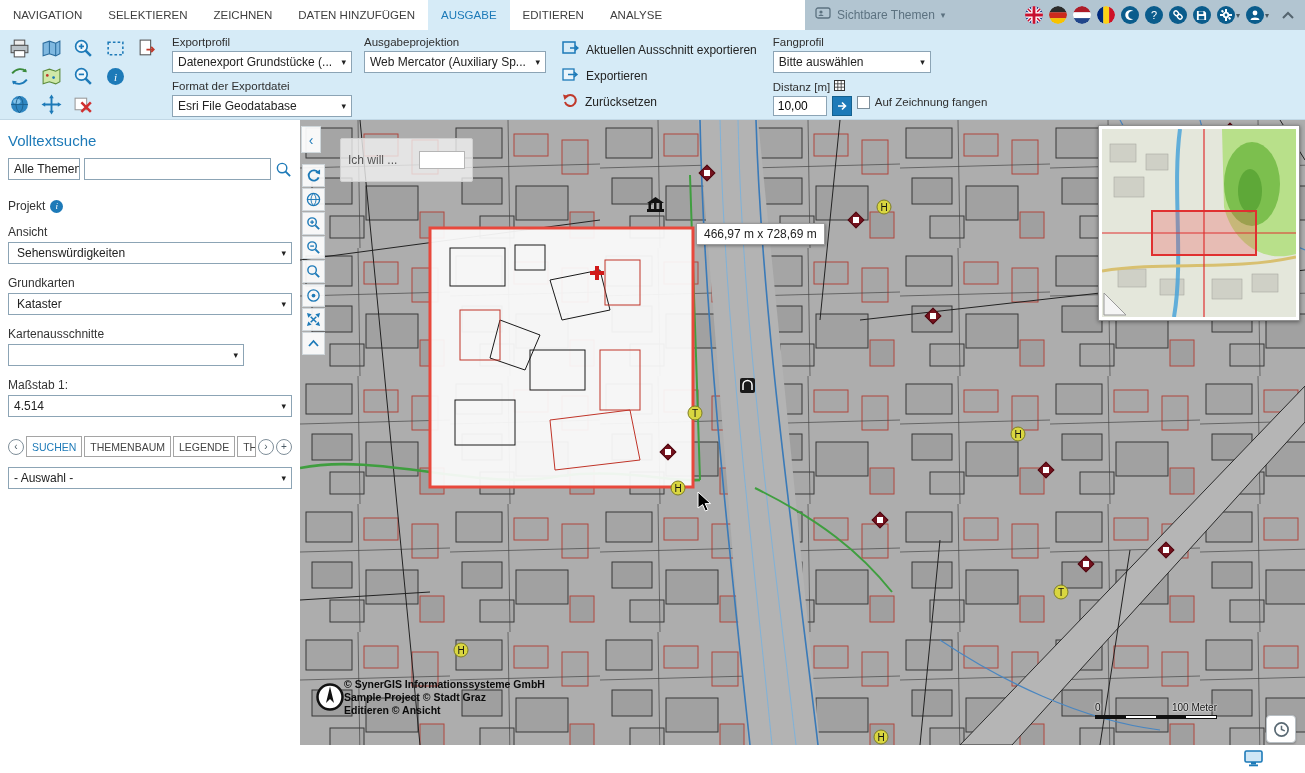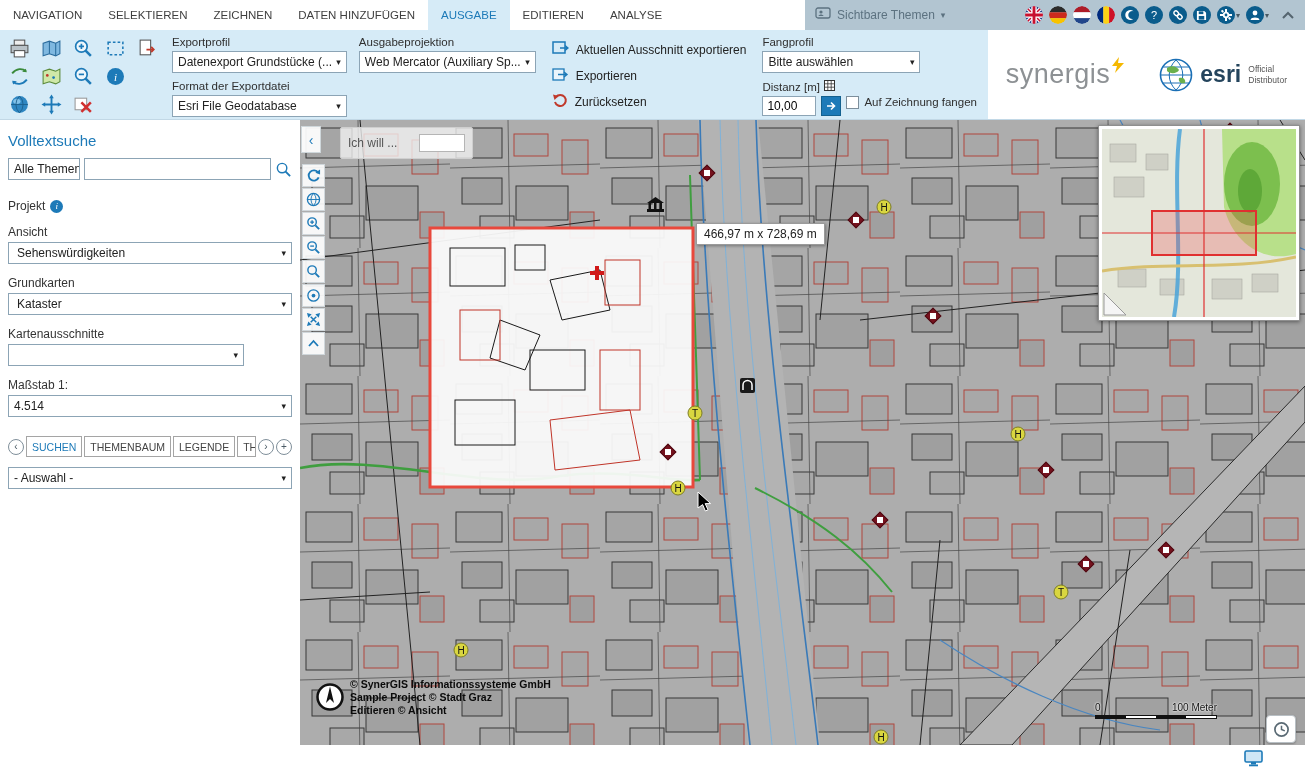--- a/index.html
+++ b/index.html
@@ -69,33 +69,33 @@
 
 
 .map{position:relative;flex:1;background:#ababab;overflow:hidden}
 .map-base{position:absolute;left:0;top:0}
 .markers-layer{position:absolute;inset:0;pointer-events:none}
 .marker{position:absolute;display:flex;align-items:center;justify-content:center;pointer-events:auto;cursor:pointer}
 .marker.poi{width:15px;height:15px;border-radius:50%;background:#d9d640;border:1px solid #7d7d25;font-size:10px;color:#111;transform:translate(-50%,-50%)}
 .marker.monument{width:12px;height:12px;background:#76121e;border:1px solid #4d0a12;transform:translate(-50%,-50%) rotate(45deg)}
 .marker.monument::after{content:"";width:6px;height:6px;background:#fff;transform:rotate(-45deg)}
 .collapse-btn{position:absolute;left:1px;top:6px;width:20px;height:27px;background:rgba(255,255,255,.92);border:1px solid #cfd7db;color:#1d7ab8;font-size:14px;display:flex;align-items:center;justify-content:center;cursor:pointer}
-.ichwill{position:absolute;left:40px;top:7px;height:32px;background:rgba(243,243,243,.78);border:1px solid #cfcfcf;display:flex;align-items:center;gap:22px;padding:0 7px;border-radius:2px}
+.ichwill{position:absolute;left:40px;top:18px;height:44px;background:rgba(243,243,243,.78);border:1px solid #cfcfcf;display:flex;align-items:center;gap:22px;padding:0 7px;border-radius:2px}
 .ichwill-label{color:#555;font-size:12px}
 .ichwill-input{width:46px;height:18px;border:1px solid #b5b5b5;background:#fff;font-family:"Liberation Sans",sans-serif}
 .map-tools{position:absolute;left:2px;top:44px;display:flex;flex-direction:column;gap:1px}
 .mt-btn{width:23px;height:23px;background:rgba(255,255,255,.9);border:1px solid #d0d7db;display:flex;align-items:center;justify-content:center;cursor:pointer}
 .measure-tip{position:absolute;left:396px;top:103px;background:#fff;border:1px solid #9a9a9a;padding:3px 7px;font-size:12px;color:#222;box-shadow:1px 1px 3px rgba(0,0,0,.35);white-space:nowrap}
 .overview{position:absolute;right:5px;top:5px;width:202px;height:196px;background:#fff;border:1px solid #8f8f8f;box-shadow:0 1px 4px rgba(0,0,0,.45);padding:3px;cursor:pointer}
 .scalebar{position:absolute;right:88px;bottom:26px;width:122px}
 .sb-labels{display:flex;justify-content:space-between;font-size:10px;color:#111;margin-bottom:2px;text-shadow:0 0 2px #fff,0 0 2px #fff}
 .sb-bar{display:flex;height:4px;border:1px solid #111;background:#fff}
 .sb-bar i{flex:1}
 .sb-bar i.b{background:#111}
-.copyright{position:absolute;left:16px;bottom:28px;display:flex;align-items:center;gap:6px}
+.copyright{position:absolute;left:16px;bottom:28px;display:flex;align-items:center;gap:0}
 .cr-lines{font-size:10.5px;font-weight:bold;color:#0a0a0a;line-height:1.25}
 .clock-btn{position:absolute;right:9px;bottom:2px;width:30px;height:28px;background:#fff;border:1px solid #b8bfc4;border-radius:4px;display:flex;align-items:center;justify-content:center;cursor:pointer;box-shadow:0 1px 2px rgba(0,0,0,.25)}
 
 
 .footer{height:28px;background:#fff;position:relative}
 .display-icon{position:absolute;right:42px;top:5px;cursor:pointer}
 </style>
 </head>
 <body>
 
@@ -383,41 +383,20 @@
       <span class="go-btn">
           <svg width="10" height="10" viewBox="0 0 10 10">
             <path d="M1,5 H8 M5,1.5 8.5,5 5,8.5" fill="none" stroke="#fff" stroke-width="1.6"></path>
           </svg>
         </span>
       <span class="chk"></span>
       <span class="chk-label">Auf Zeichnung fangen</span>
     </div>
   </div>
 
-  <div class="logos">
-    <div class="synergis">
-      <span>synergis</span>
-      <svg width="14" height="16" viewBox="0 0 14 16" style="margin:-2px 0 0 1px">
-          <polygon points="8,0 1,9 6,9 4,16 13,6 7,6" fill="#f5b800"></polygon>
-        </svg>
-    </div>
-    <div class="esri">
-      <svg width="34" height="34" viewBox="0 0 34 34">
-          <circle cx="17" cy="17" r="15.5" fill="#fff" stroke="#1a6fb5" stroke-width="1.6"></circle>
-          <path d="M2,17 H32 M17,2 A20,20 0 0 1 17,32 M17,2 A20,20 0 0 0 17,32 M4,9 H30 M4,25 H30" stroke="#1a6fb5" fill="none" stroke-width="1"></path>
-          <path d="M8,10 C12,7 18,8 20,12 C18,16 11,16 8,13 Z" fill="#6ab04c"></path>
-          <path d="M20,20 C24,19 27,21 26,25 C22,26 19,24 20,20 Z" fill="#6ab04c"></path>
-        </svg>
-      <span class="esri-word">esri</span>
-      <span class="esri-sub">
-        <span style="display:block">Official</span>
-        <span style="display:block">Distributor</span>
-      </span>
-    </div>
-  </div>
 </div>
 
 <div class="main">
 
   <div class="sidebar">
     <div class="ft-title">Volltextsuche</div>
     <div class="search-row">
       <div class="select scope-select">
         <span>Alle Themen</span>
 

